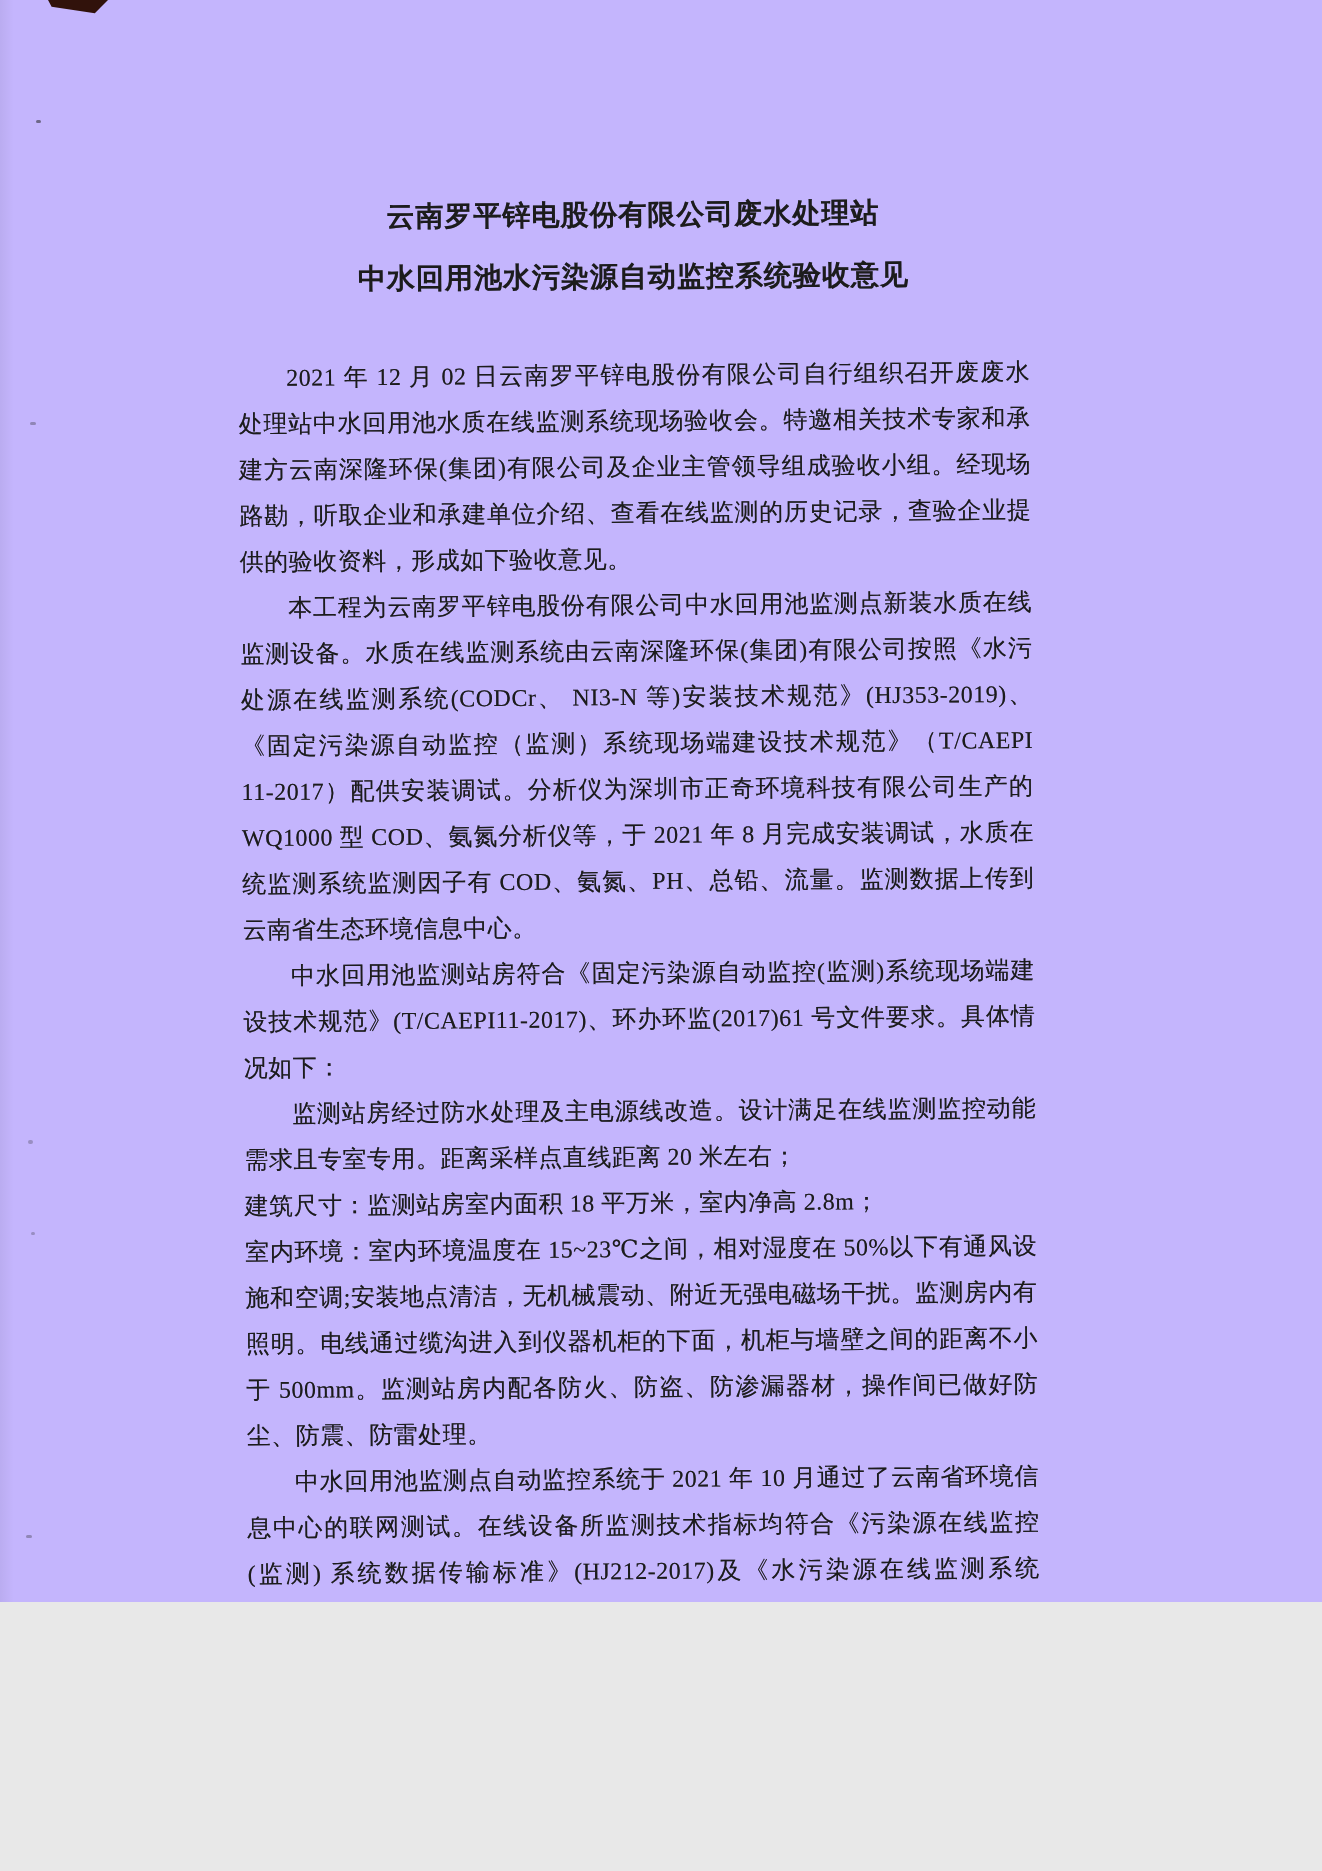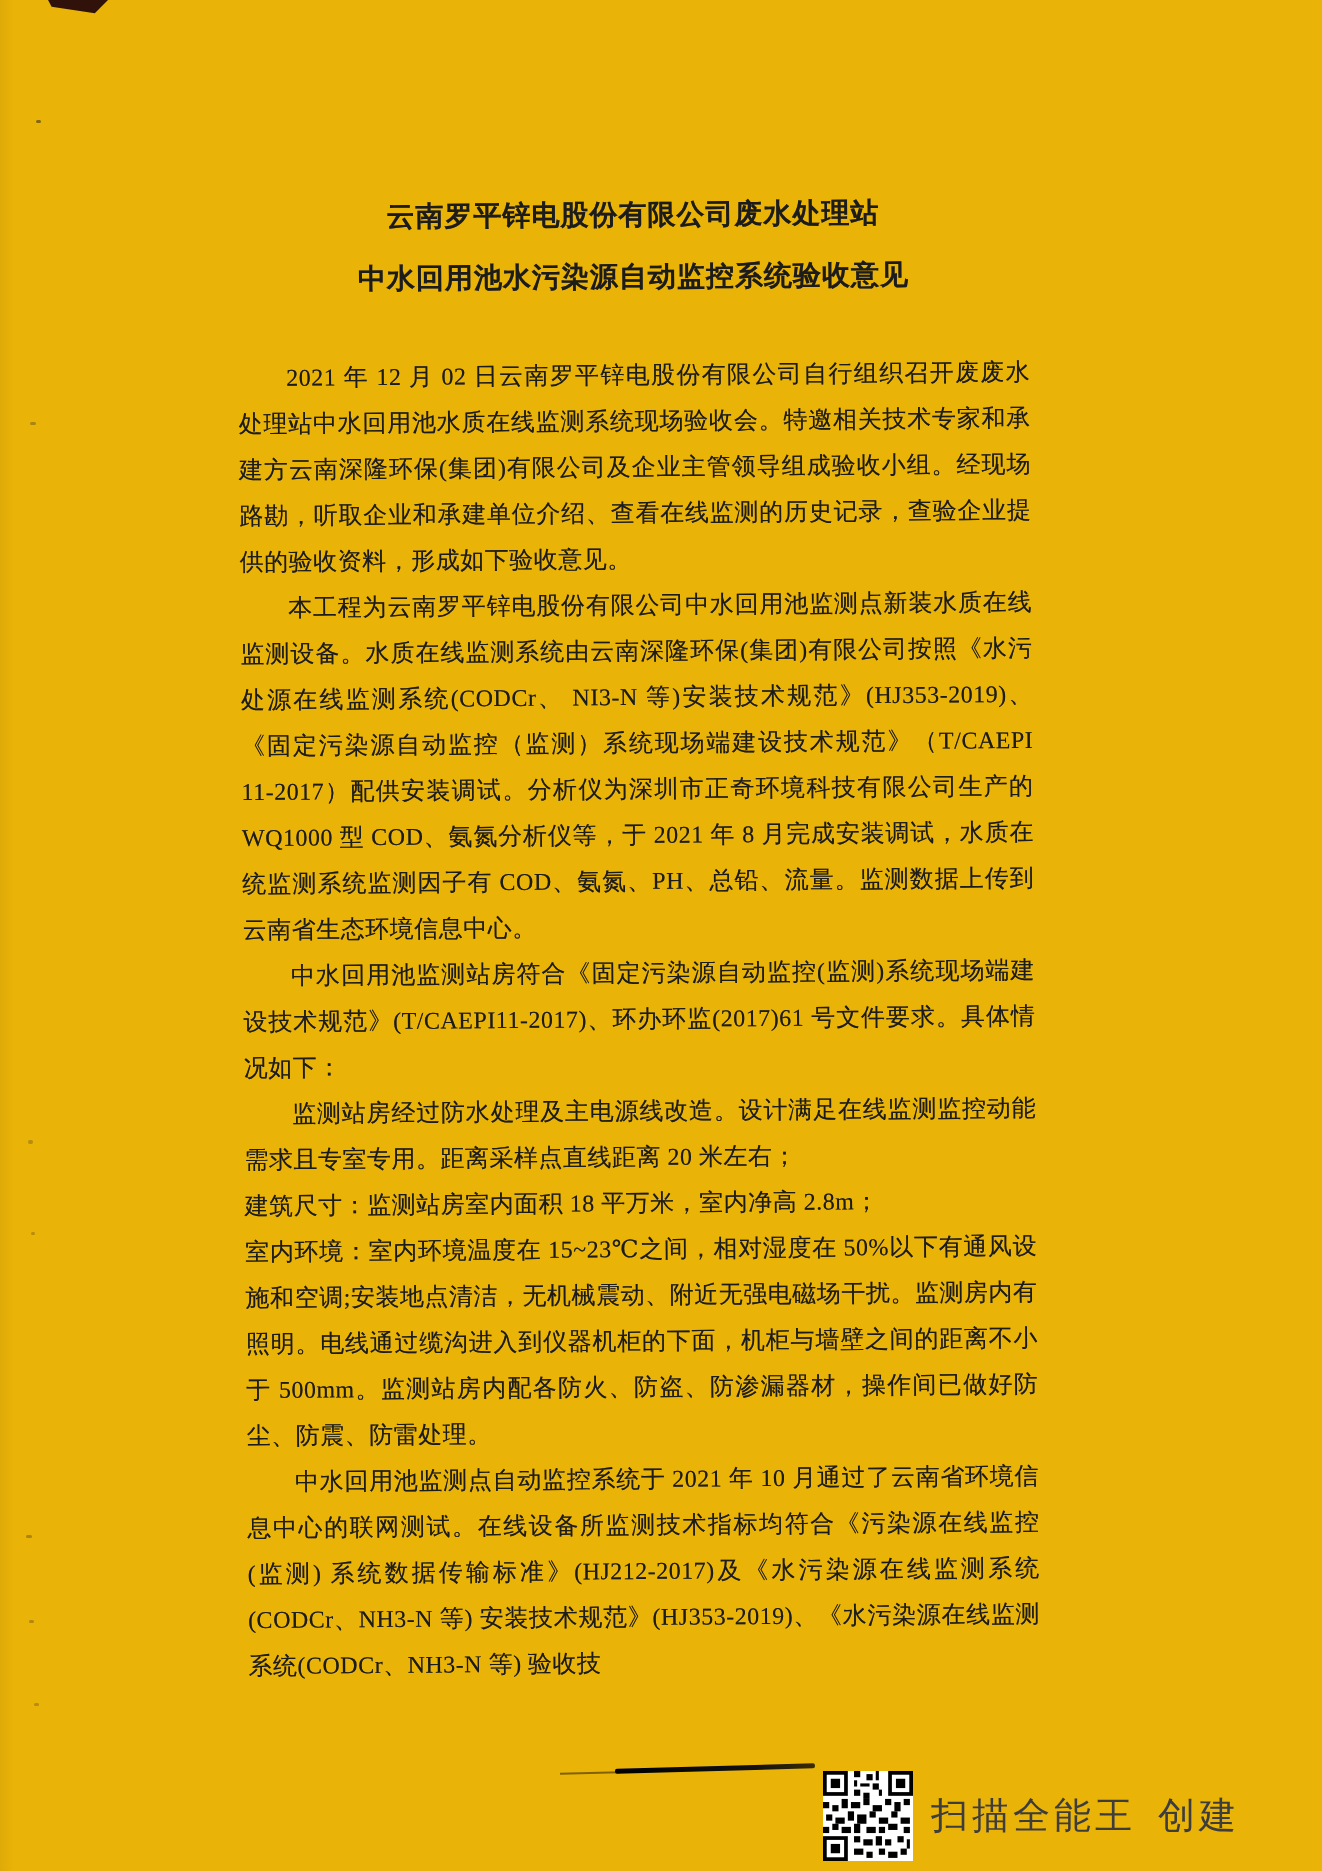--- a/index.html
+++ b/index.html
@@ -3,22 +3,22 @@
 <meta charset="utf-8">
 <style>
   html, body {
     margin: 0;
     padding: 0;
     background: #e8e8e8;
   }
   .page {
     position: relative;
     width: 1322px;
-    height: 1871px;
-    background: #eab308;
+    height: 1602px;
+    background: #c4b5fd;
     overflow: hidden;
     font-family: "Liberation Serif", "DejaVu Serif", serif;
     color: #1c1c1c;
   }
   
   .page::before {
     content: "";
     position: absolute;
     left: 0; top: 0; bottom: 0;
     width: 14px;

